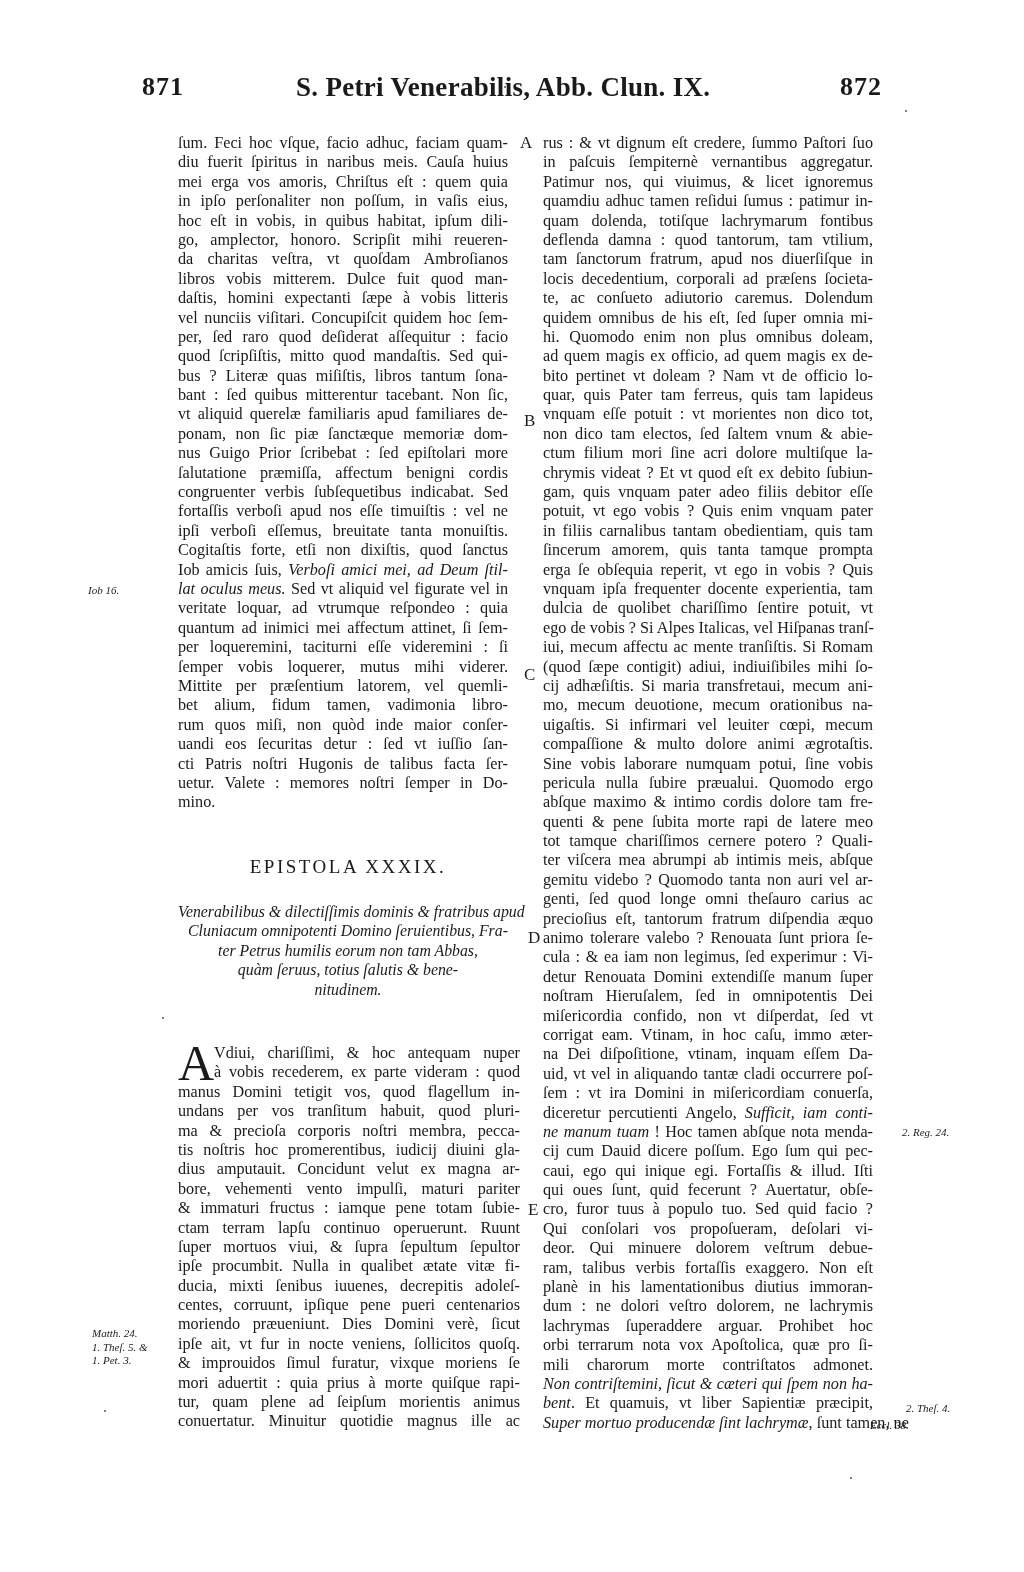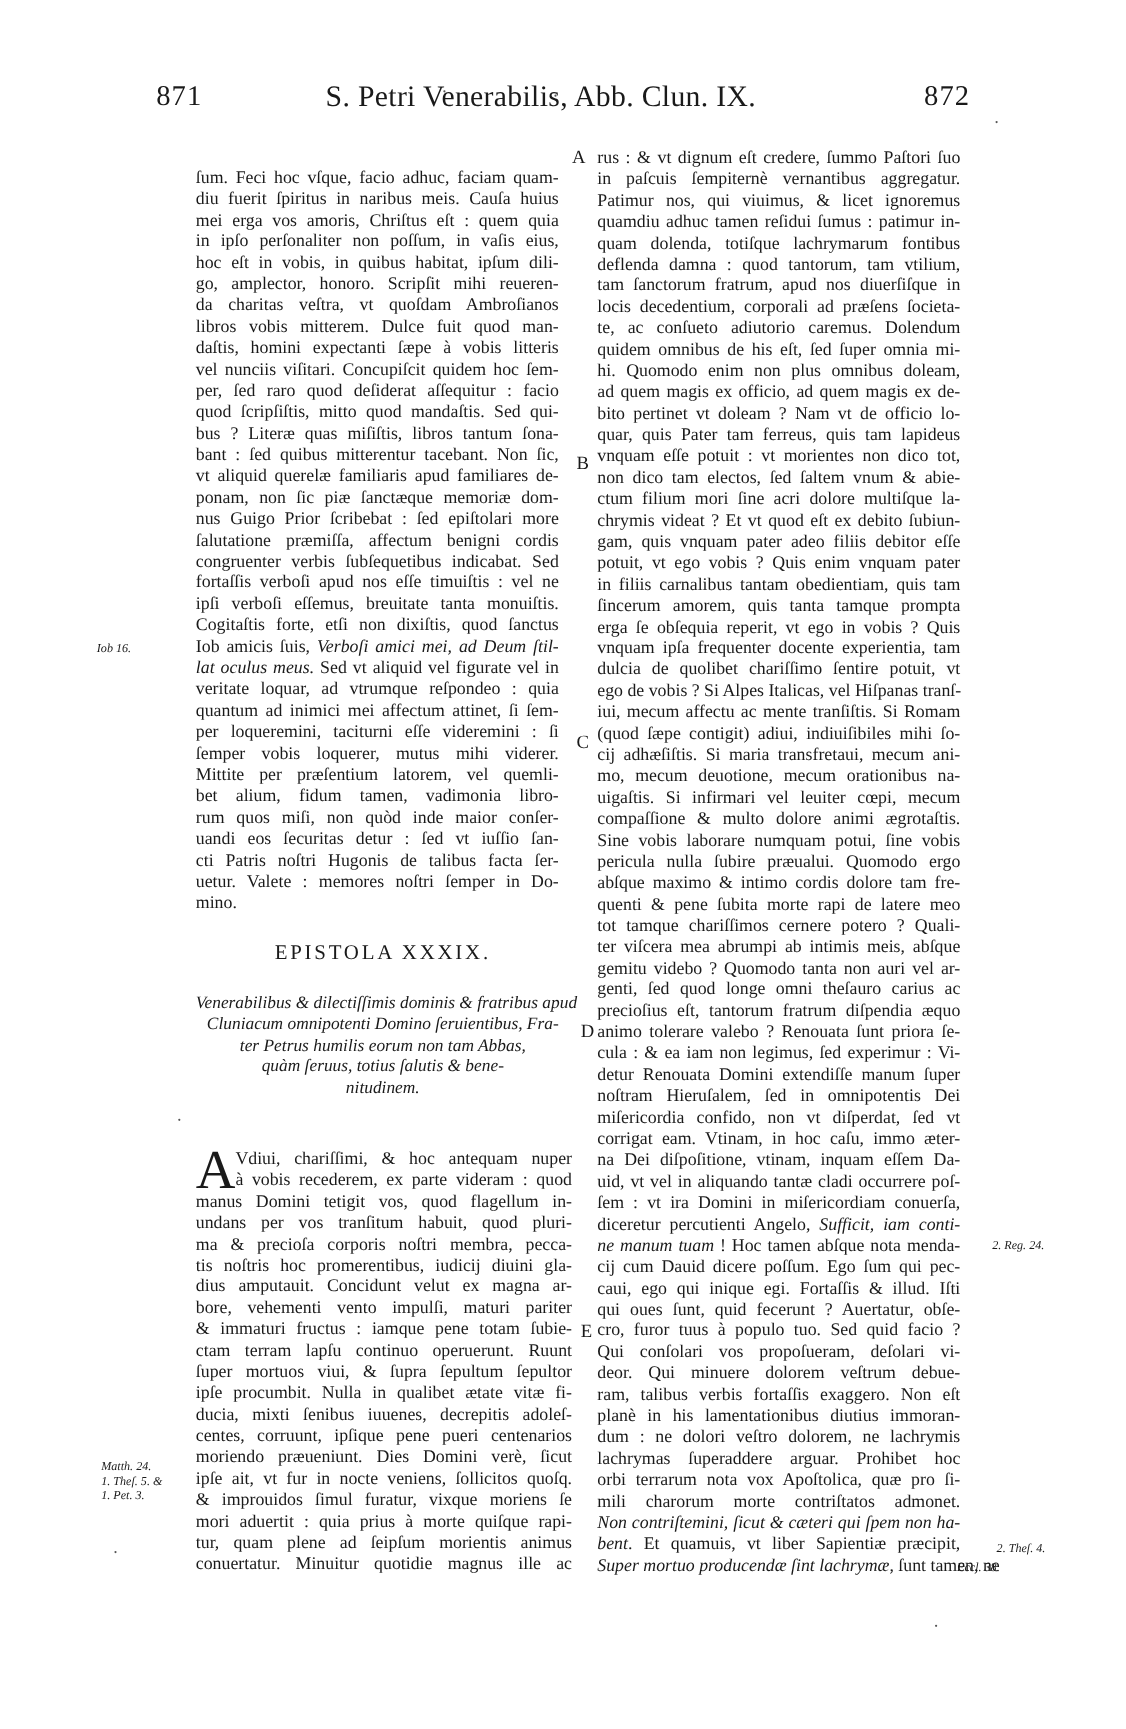--- a/index.html
+++ b/index.html
@@ -1,24 +1,24 @@
 <!DOCTYPE html>
 <html><head>
   <meta charset="utf-8">
   <style>
     html, body { margin: 0; padding: 0; background: #ffffff; }
     body { width: 1024px; height: 1572px; position: relative; overflow: hidden;
            font-family: "Liberation Serif", "DejaVu Serif", serif; color: #1a1a1a; }
-    .header { position: absolute; top: 66px; left: 0; width: 1024px; height: 40px; }
+    .header { position: absolute; top: 66px; left: 0; width: 1024px; height: 40px; font-weight: bold; }
     .pnum-left { position: absolute; left: 142px; top: 6px; font-size: 26px; letter-spacing: 1px; }
     .running-title { position: absolute; left: 296px; top: 6px; font-size: 27px; letter-spacing: 0.3px; }
     .pnum-right { position: absolute; left: 840px; top: 6px; font-size: 26px; letter-spacing: 1px; }
 
     .col { position: absolute; font-size: 16.2px; line-height: 19.4px; }
-    .col-left { left: 178px; top: 134px; width: 330px; margin-top: 18px; }
+    .col-left { left: 178px; top: 134px; width: 330px; }
     .col-right { left: 543px; top: 134px; width: 330px; }
     .line { display: block; white-space: nowrap; text-align: justify; text-align-last: justify; height: 19.4px; }
     .line.last { text-align-last: left; }
     .line i { font-style: italic; }
 
     .section-title { position: absolute; left: 178px; top: 856px; width: 340px; text-align: center;
                      font-size: 19px; letter-spacing: 2.5px; }
     .salutation { position: absolute; left: 178px; top: 902px; width: 340px; text-align: center;
                   font-style: italic; font-size: 15.8px; line-height: 19.4px; }
     .salutation span { display: block; white-space: nowrap; }

